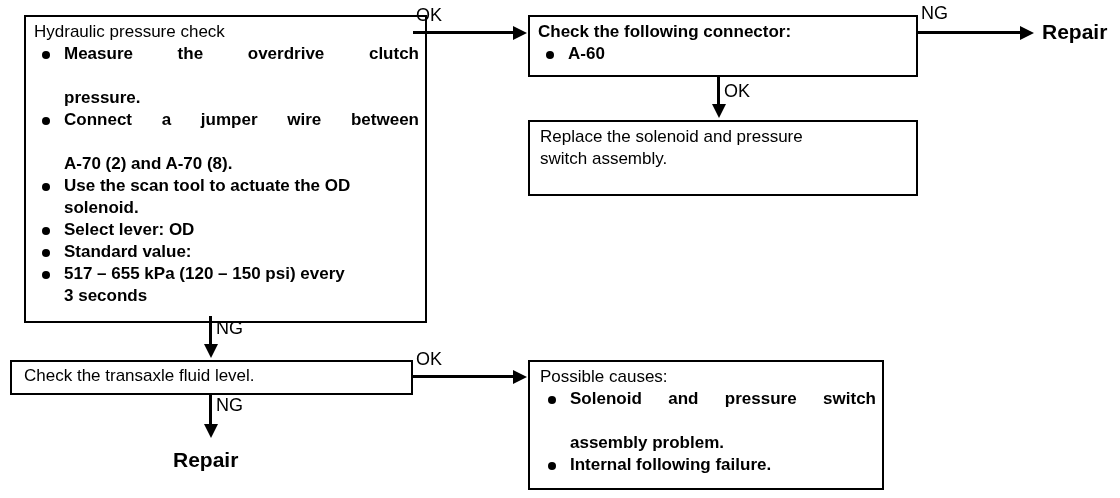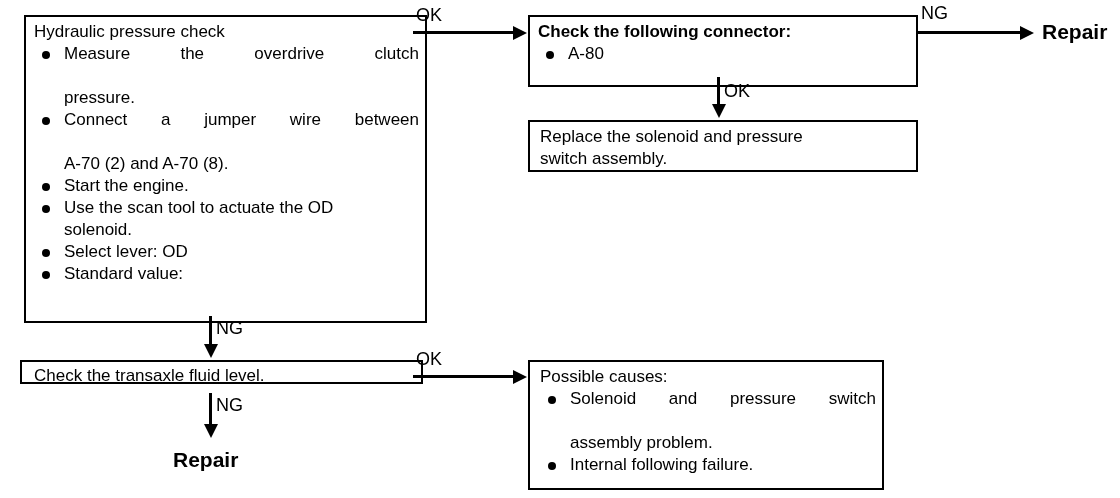--- a/index.html
+++ b/index.html
@@ -38,21 +38,21 @@
   ul.bullets {
     list-style: none;
     margin: 0;
     padding: 0;
   }
   ul.bullets li {
     position: relative;
     padding-left: 30px;
     font-size: 17px;
     line-height: 22px;
-    font-weight: normal;
+    font-weight: bold;
   }
   ul.bullets li::before {
     content: "";
     position: absolute;
     left: 8px;
     top: 8px;
     width: 8px;
     height: 8px;
     border-radius: 50%;
     background: #000;
@@ -124,50 +124,53 @@
       <div class="title">Hydraulic pressure check</div>
       <ul class="bullets">
         <li class="justify">
           <span class="jline">Measure the overdrive clutch</span>
           <span>pressure.</span>
         </li>
         <li class="justify">
           <span class="jline">Connect a jumper wire between</span>
           <span>A-70 (2) and A-70 (8).</span>
         </li>
-        <li class="nowrapline">Start the engine.</li>
         <li>
           <span>Use the scan tool to actuate the OD</span>
           <span style="display:block">solenoid.</span>
         </li>
         <li class="nowrapline">Select lever: OD</li>
         <li class="nowrapline">Standard value:</li>
+        <li>
+          <span>517 – 655 kPa (120 – 150 psi) every</span>
+          <span style="display:block">3 seconds</span>
+        </li>
       </ul>
     </div>
   </div>
 
-  <div class="box" style="left:528px; top:15px; width:390px; height:72px;">
+  <div class="box" style="left:528px; top:15px; width:390px; height:62px;">
     <div class="box-inner">
       <div class="title bold">Check the following connector:</div>
       <ul class="bullets">
-        <li class="nowrapline">A-80</li>
+        <li class="nowrapline">A-60</li>
       </ul>
     </div>
   </div>
 
-  <div class="box" style="left:528px; top:120px; width:390px; height:52px;">
+  <div class="box" style="left:528px; top:120px; width:390px; height:76px;">
     <div class="box-inner" style="padding-left:10px;">
       <div class="title justify-text" style="text-align:justify;">
         <span style="display:block; text-align:justify;">Replace the solenoid and pressure</span>
       </div>
       <div class="title">switch assembly.</div>
     </div>
   </div>
 
-  <div class="box" style="left:20px; top:360px; width:403px; height:24px;">
+  <div class="box" style="left:10px; top:360px; width:403px; height:35px;">
     <div class="box-inner" style="padding-top:3px; padding-left:12px;">
       <div class="title">Check the transaxle fluid level.</div>
     </div>
   </div>
 
   <div class="box" style="left:528px; top:360px; width:356px; height:130px;">
     <div class="box-inner" style="padding-left:10px;">
       <div class="title">Possible causes:</div>
       <ul class="bullets">
         <li class="justify">

